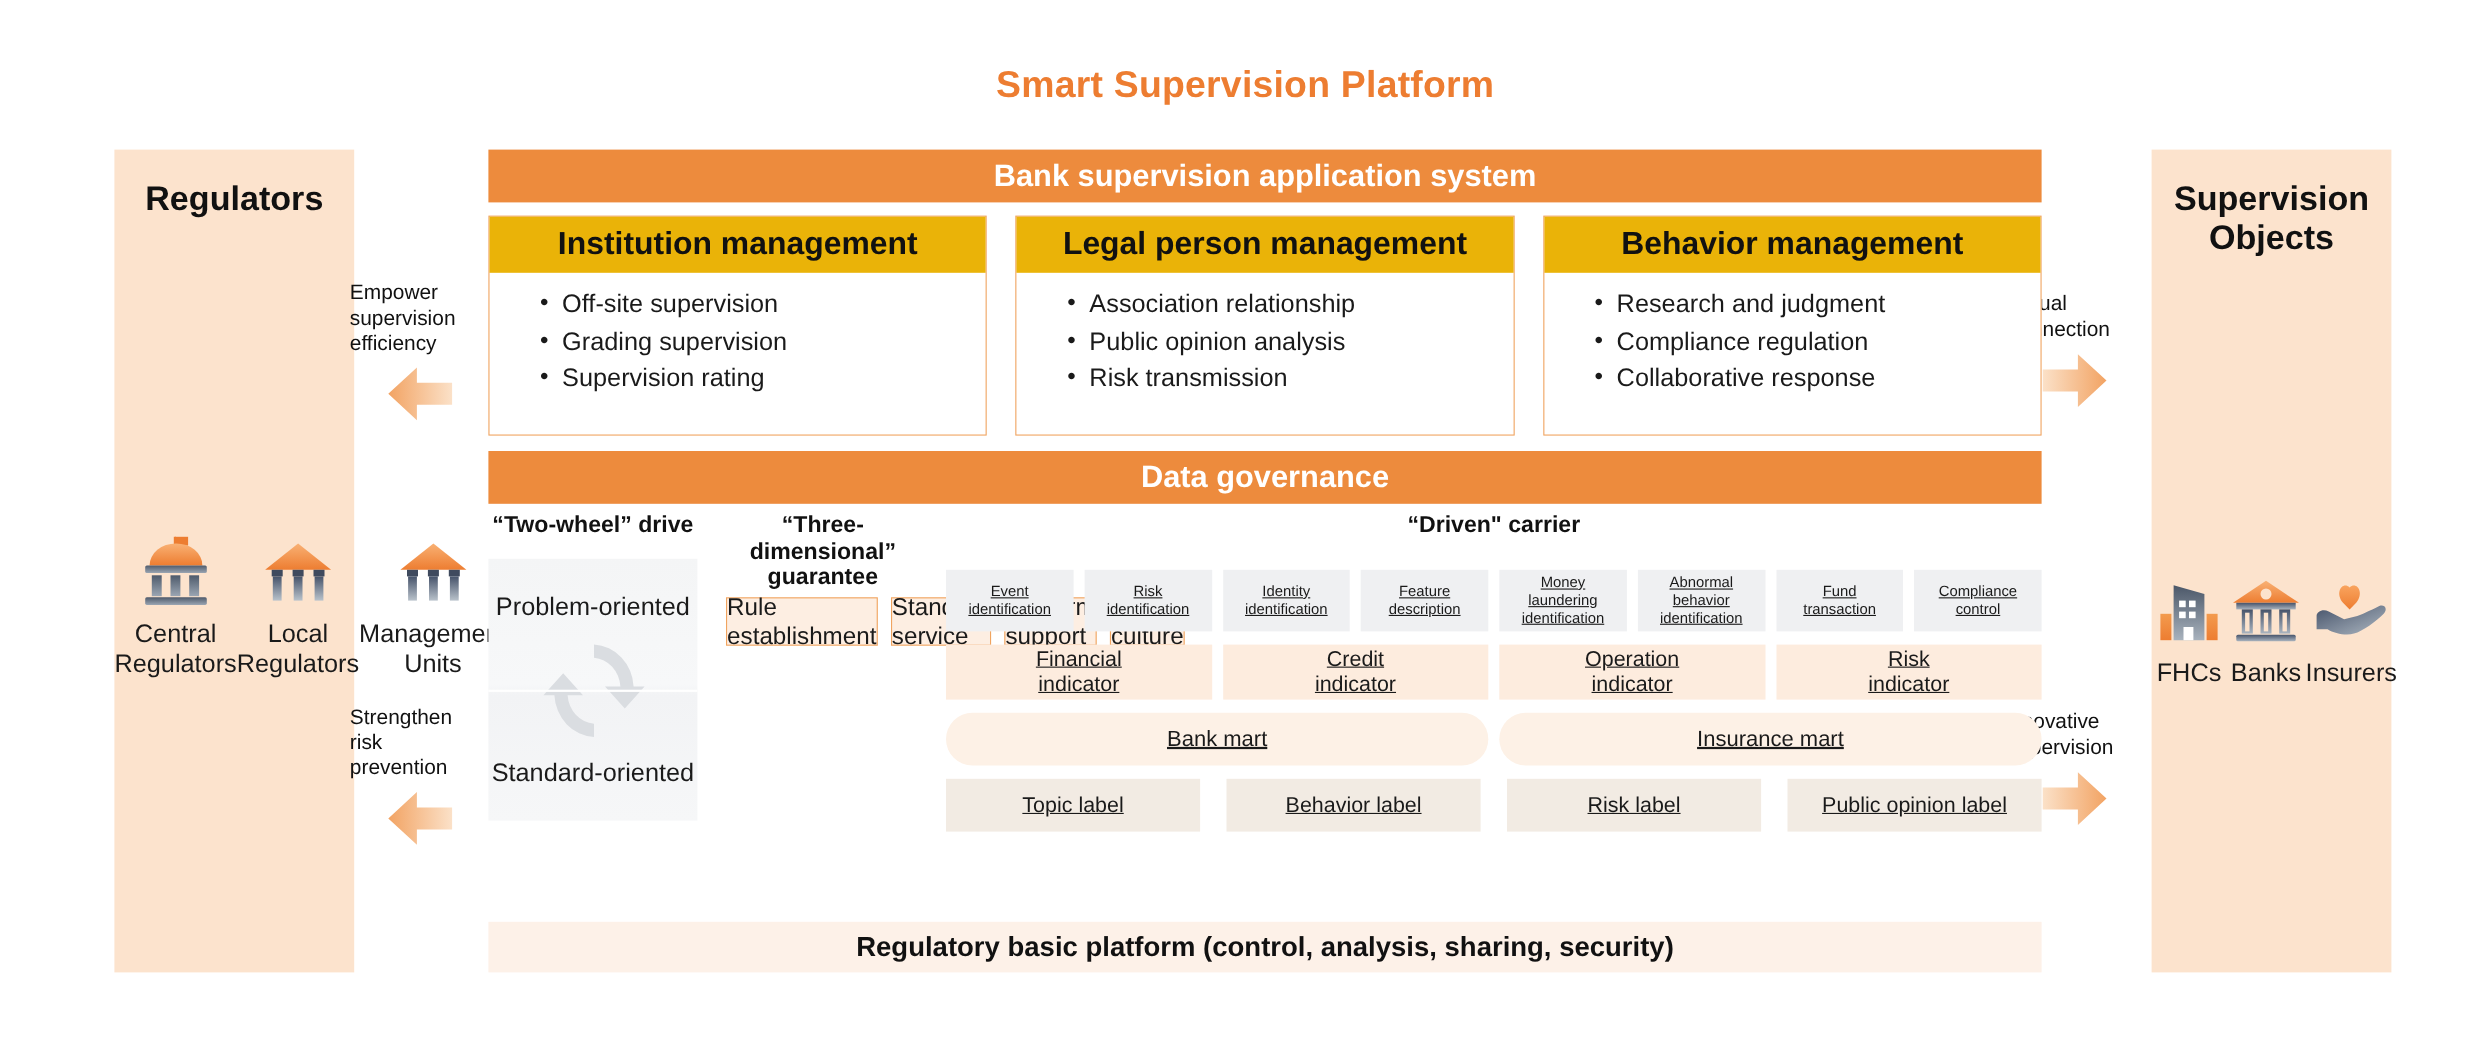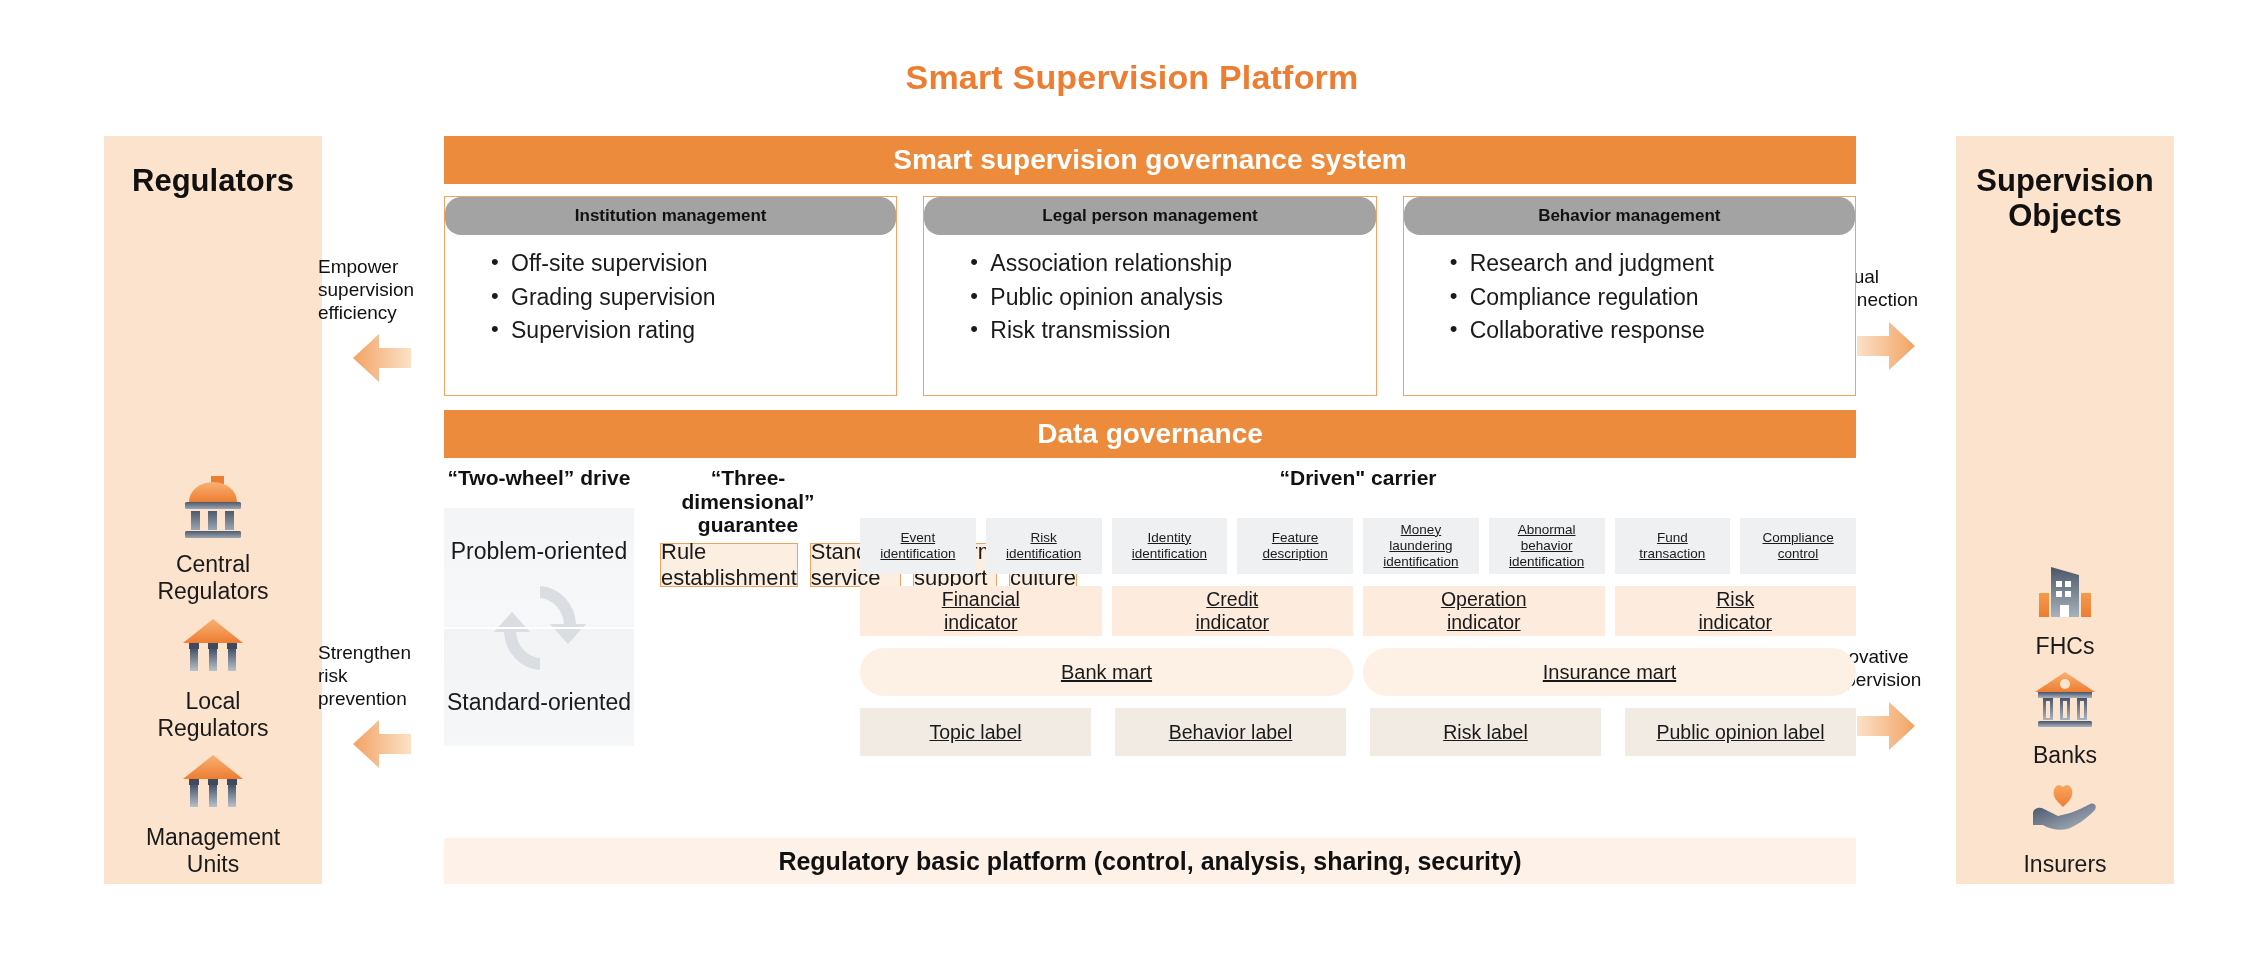--- a/index.html
+++ b/index.html
@@ -34,21 +34,21 @@
 
   .side-col-title {
     text-align: center;
     font-size: 31px; font-weight: bold;
     color: #111;
     line-height: 1.12;
     padding-top: 28px;
   }
   .side-items {
     position: absolute; left: 0; right: 0; top: 84px; bottom: 6px;
-    display: flex; flex-direction: column; justify-content: flex-end;
+    display: flex; flex-direction: row; justify-content: space-between;
     align-items: center;
   }
   .side-col.right .side-items { top: 128px; }
   .side-item { text-align: center; width: 100%; }
   .side-item .ico { height: 76px; display: flex; align-items: center; justify-content: center; }
   .side-item .lbl {
     margin-top: 6px;
     font-size: 23px; line-height: 1.18; color: #1a1a1a;
   }
 
@@ -89,26 +89,25 @@
     width: 100%; height: 200px;
     display: flex; gap: 26px;
   }
   .card {
     flex: 1;
     border: 1px solid #F0A460;
     background: #fff;
     display: flex; flex-direction: column;
   }
   .card-head {
-    background: #a3a3a3;
+    background: #eab308;
     text-align: center;
-    font-size: 17px; font-weight: bold;
+    font-size: 29px; font-weight: bold;
     padding: 9px 0 9px;
     color: #111;
-    border-radius: 16px;
   }
   .card-body { padding: 12px 0 0 0; flex:1; }
   .card-body ul { list-style: none; padding-left: 46px; }
   .card-body li {
     font-size: 23px; line-height: 1.46; color: #1a1a1a;
     position: relative; padding-left: 20px;
   }
   .card-body li::before {
     content: "\2022";
     position: absolute; left: 0; top: -1px;
@@ -430,21 +429,21 @@
               <stop offset="1" stop-color="#F2A363"></stop>
         </linearGradient>
           </defs>
         <path d="M36 2 L36 16 L4 16 L4 36 L36 36 L36 50 L62 26 Z" fill="url(#aR2)"></path>
       </svg>
     </div>
   </div>
 
   <div class="center">
 
-    <div class="band app">Smart supervision governance system</div>
+    <div class="band app">Bank supervision application system</div>
 
     <div class="cards">
 
       <div class="card">
         <div class="card-head">Institution management</div>
         <div class="card-body">
           <ul>
             <li>Off-site supervision</li>
             <li>Grading supervision</li>
             <li>Supervision rating</li>

